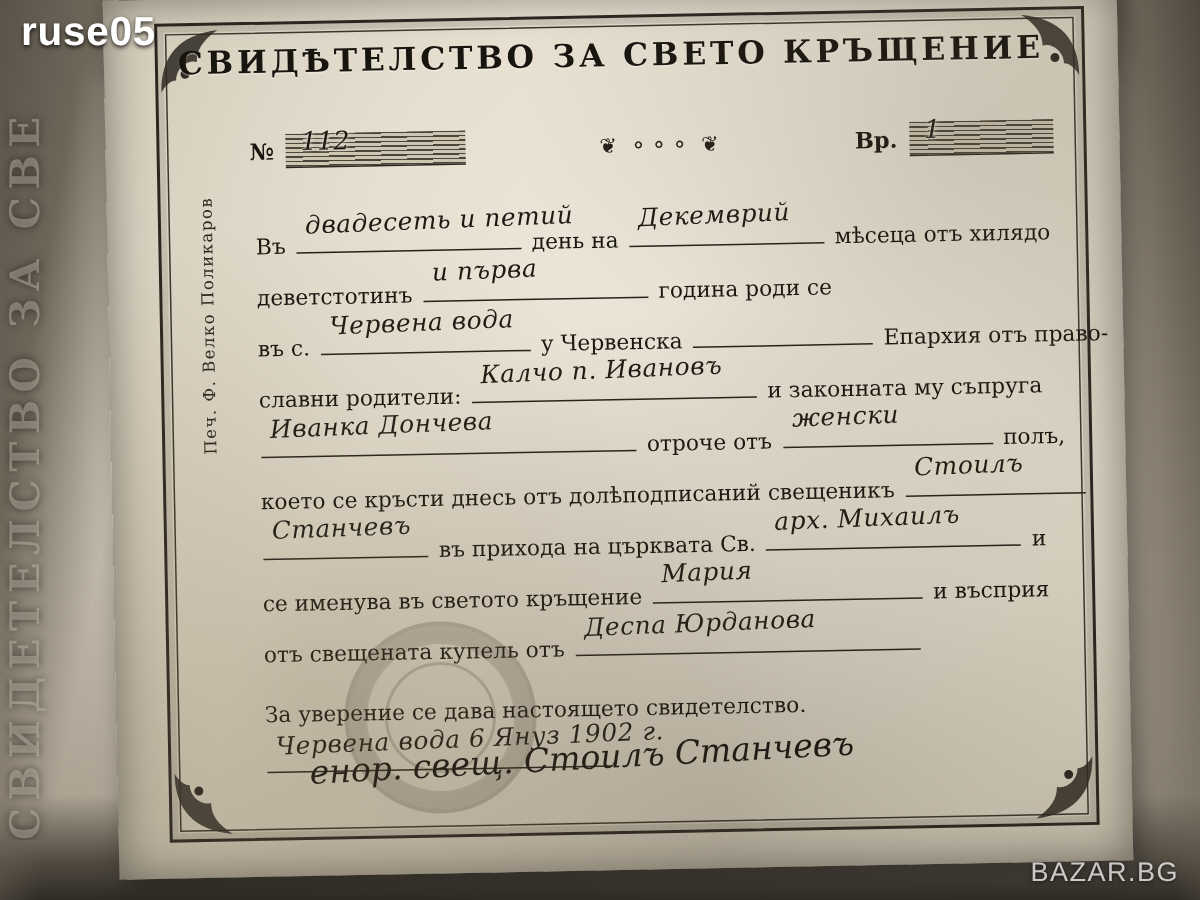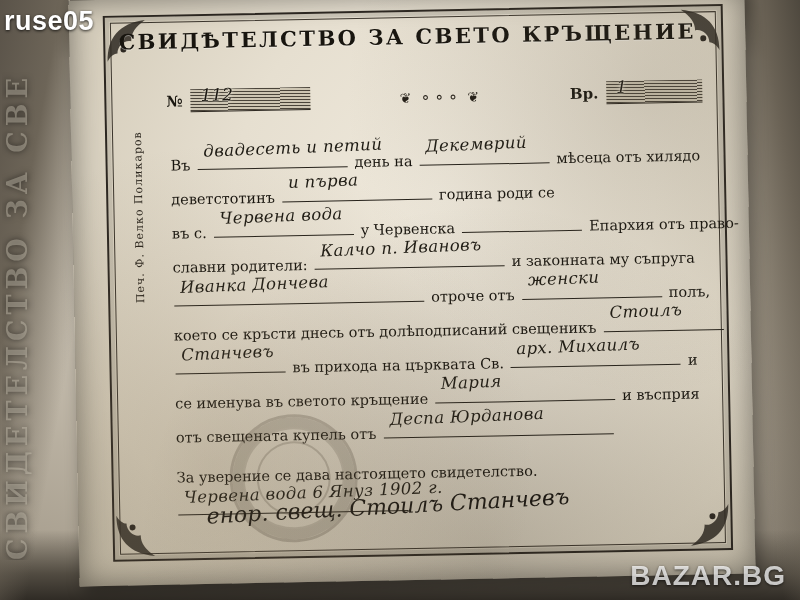--- a/index.html
+++ b/index.html
@@ -134,27 +134,27 @@
   
   .ghost{
     position:absolute;left:2px;top:40px;width:66px;height:520px;
     writing-mode:vertical-rl;transform:rotate(180deg);
     font-family:"DejaVu Serif", serif;font-weight:700;font-size:27px;
     letter-spacing:5px;color:rgba(205,198,182,.42);
     text-shadow:0 0 6px rgba(0,0,0,.5);
     white-space:nowrap;overflow:hidden;
   }
   .wm-tl{
-    position:absolute;left:4px;top:6px;
+    position:absolute;left:14px;top:6px;
     font-family:"Liberation Sans", sans-serif;font-size:27px;font-weight:700;
     color:#ffffff;text-shadow:0 1px 3px rgba(0,0,0,.8);letter-spacing:.5px;
   }
   .wm-br{
     position:absolute;right:14px;bottom:8px;
-    font-family:"Liberation Sans", sans-serif;font-size:28px;font-weight:700;
+    font-family:"Liberation Sans", sans-serif;font-size:18px;font-weight:400;
     color:rgba(255,255,255,.75);letter-spacing:1px;
     text-shadow:0 1px 3px rgba(0,0,0,.6);
   }
 </style>
 </head>
 <body>
 
 <div class="photo">
   <div class="backdrop"></div>
 

